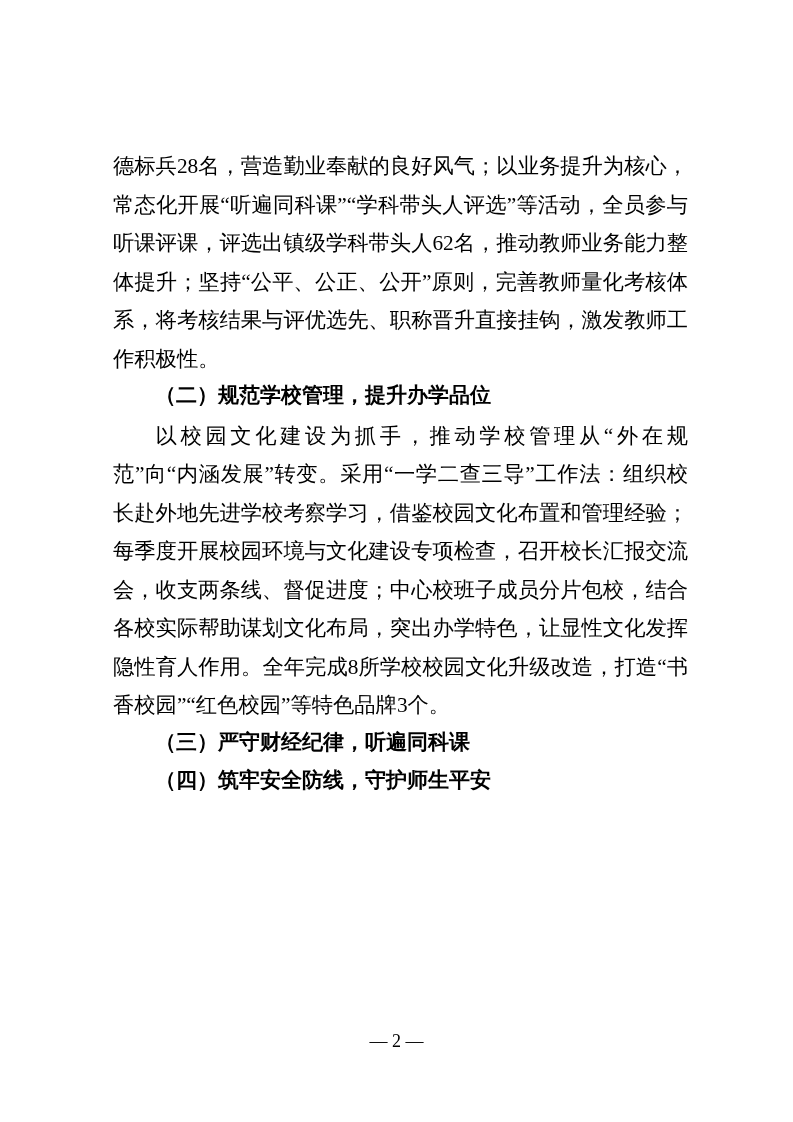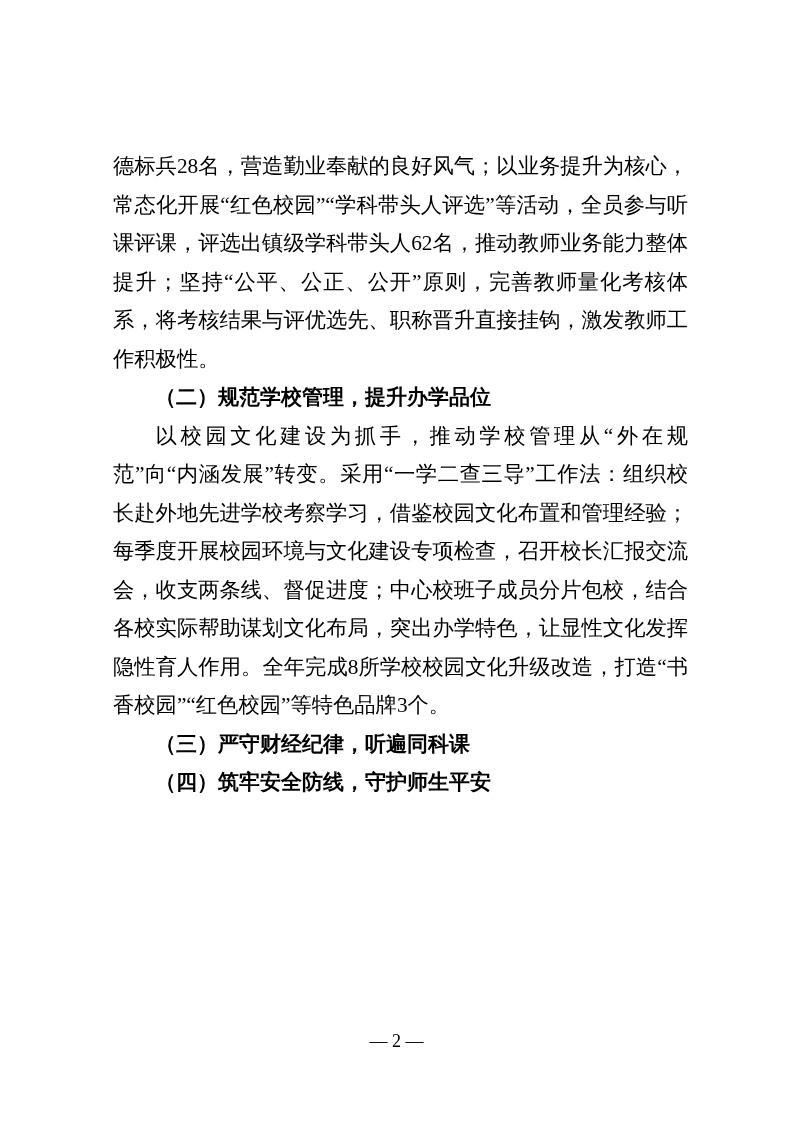--- a/index.html
+++ b/index.html
@@ -29,40 +29,40 @@
     line-height: 38.5px;
     text-align: justify;
     word-break: break-all;
   }
   .doc p.indent {
     text-indent: 2em;
   }
   .doc p.heading {
     text-indent: 2em;
     font-weight: bold;
-    font-family: Liberation Serif, serif;
+    font-family: Liberation Mono, monospace;
     font-size: 21px;
   }
   .footer {
     position: absolute;
     top: 1028px;
     left: 0;
     width: 793px;
     text-align: center;
     font-size: 18px;
     line-height: 26px;
     color: #000000;
     font-family: "Liberation Serif", "DejaVu Serif", serif;
   }
 </style>
 </head>
 <body>
 
 <div class="page">
   <div class="doc">
-      <p class="plain">德标兵28名，营造勤业奉献的良好风气；以业务提升为核心，常态化开展“红色校园”“学科带头人评选”等活动，全员参与听课评课，评选出镇级学科带头人62名，推动教师业务能力整体提升；坚持“公平、公正、公开”原则，完善教师量化考核体系，将考核结果与评优选先、职称晋升直接挂钩，激发教师工作积极性。</p>
+      <p class="plain">德标兵28名，营造勤业奉献的良好风气；以业务提升为核心，常态化开展“听遍同科课”“学科带头人评选”等活动，全员参与听课评课，评选出镇级学科带头人62名，推动教师业务能力整体提升；坚持“公平、公正、公开”原则，完善教师量化考核体系，将考核结果与评优选先、职称晋升直接挂钩，激发教师工作积极性。</p>
       <p class="heading">（二）规范学校管理，提升办学品位</p>
       <p class="indent">以校园文化建设为抓手，推动学校管理从“外在规范”向“内涵发展”转变。采用“一学二查三导”工作法：组织校长赴外地先进学校考察学习，借鉴校园文化布置和管理经验；每季度开展校园环境与文化建设专项检查，召开校长汇报交流会，收支两条线、督促进度；中心校班子成员分片包校，结合各校实际帮助谋划文化布局，突出办学特色，让显性文化发挥隐性育人作用。全年完成8所学校校园文化升级改造，打造“书香校园”“红色校园”等特色品牌3个。</p>
       <p class="heading">（三）严守财经纪律，听遍同科课</p>
       <p class="heading">（四）筑牢安全防线，守护师生平安</p>
     </div>
   <div class="footer">— 2 —</div>
 </div>
 
 </body></html>

